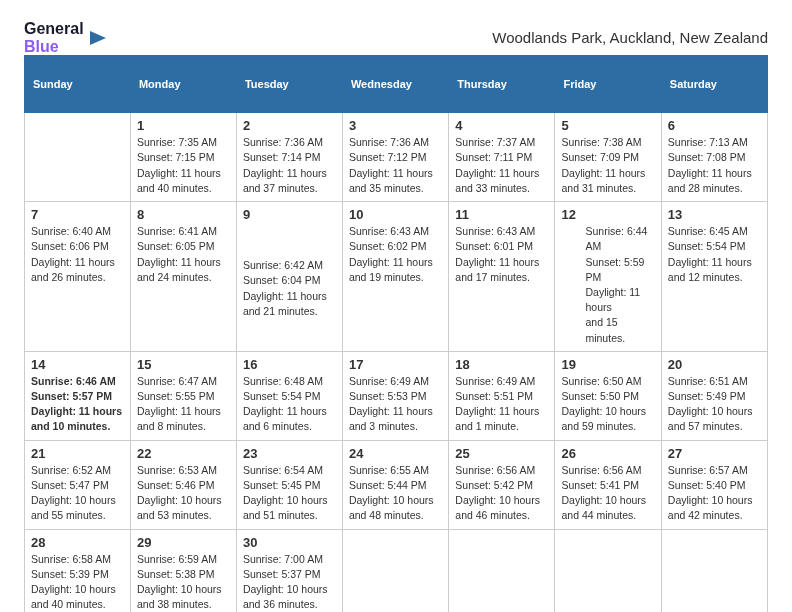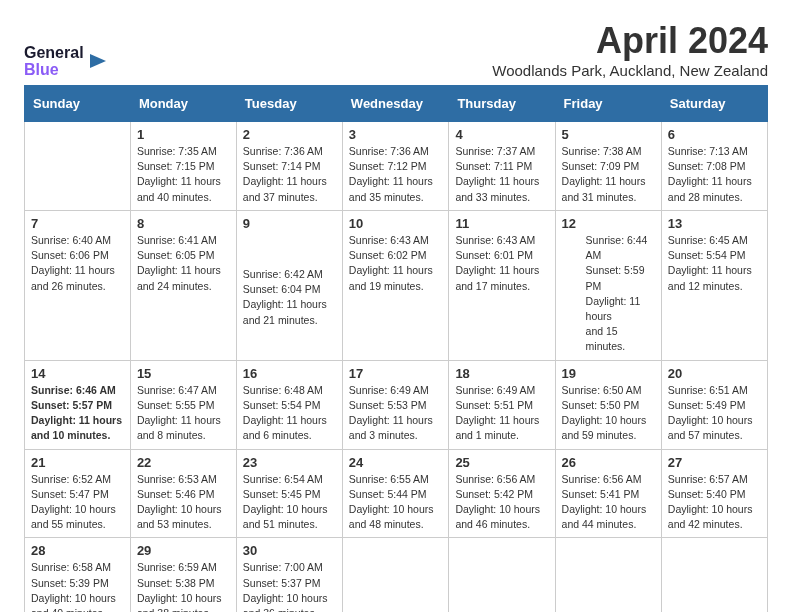--- a/index.html
+++ b/index.html
@@ -5,23 +5,22 @@
     * { box-sizing: border-box; margin: 0; padding: 0; }
     body {
       font-family: Arial, sans-serif;
       background: #fff;
       width: 792px;
       min-height: 612px;
       padding: 20px 24px;
     }
     .header {
       display: flex;
-      align-items: flex-end;
+      align-items: center;
       justify-content: space-between;
-      margin-bottom: 6px;
     }
     .logo {
       display: flex;
       align-items: center;
       gap: 4px;
     }
     .title-block {
       text-align: right;
     }
     .month-title {
@@ -36,22 +35,22 @@
     }
     .calendar {
       width: 100%;
       border-collapse: collapse;
       font-size: 11px;
     }
     .calendar th {
       background-color: #2e6da4;
       color: #fff;
       text-align: left;
-      padding: 10px 8px;
-      font-size: 13px;
+      padding: 22px 8px;
+      font-size: 11px;
       font-weight: bold;
       border: 1px solid #2e6da4;
     }
     .calendar td {
       border: 1px solid #ccc;
       vertical-align: top;
       padding: 5px 6px;
       width: 107px;
       min-height: 80px;
       background: #fff;
@@ -81,21 +80,20 @@
       <div style="display:flex;flex-direction:column;line-height:1.1;">
         <span style="font-size:16px;font-weight:bold;color:#1a1a2e;">General</span>
         <span style="font-size:16px;font-weight:bold;color:#8b5cf6;">Blue</span>
       </div>
       <svg width="22" height="22" viewBox="0 0 22 22">
         <polygon points="4,4 20,11 4,18" fill="#2e6da4"></polygon>
       </svg>
     </div>
   </div>
   <div class="title-block">
-    <div class="month-title">April 2024</div>
     <div class="location-title">Woodlands Park, Auckland, New Zealand</div>
   </div>
 </div>
 
 <table class="calendar">
   <thead>
     <tr>
     <th>Sunday</th>
         <th>Monday</th>
         <th>Tuesday</th>

